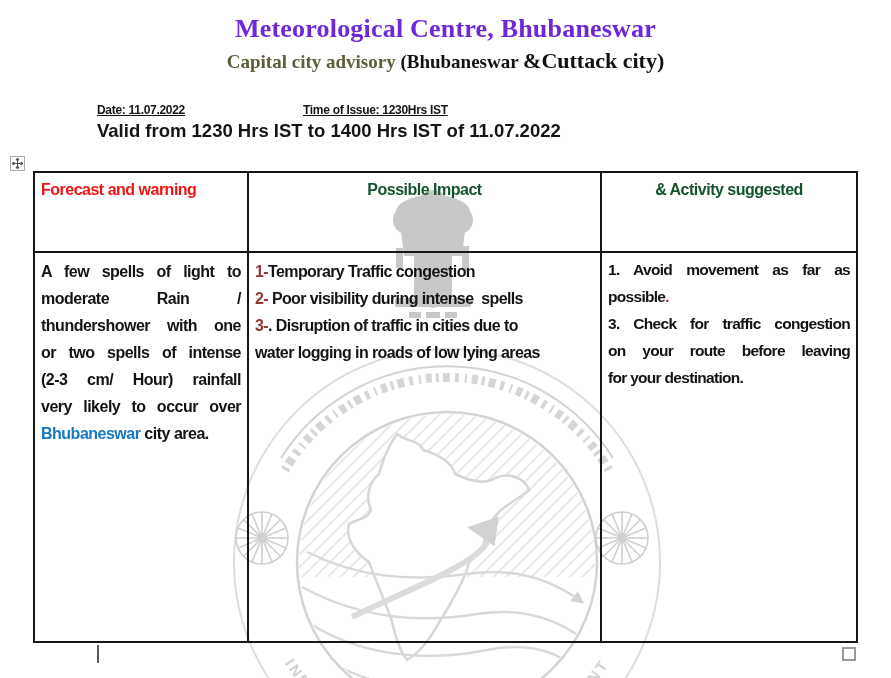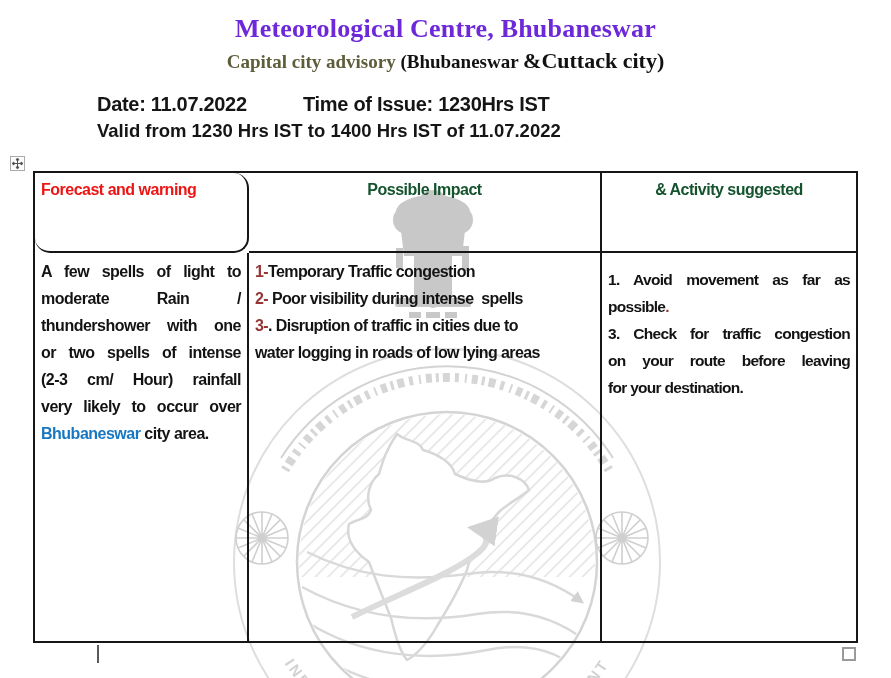--- a/index.html
+++ b/index.html
@@ -9,34 +9,34 @@
 
   
   .doc-header{left:0;top:14px;width:891px;text-align:center;}
   .doc-title{font-family:"Liberation Serif",serif;font-weight:bold;font-size:26px;
              color:#6d28d9;letter-spacing:0.2px;}
   .doc-subtitle{font-family:"Liberation Serif",serif;font-weight:bold;font-size:19px;
                 color:#111;margin-top:4px;text-align:center;}
   .sub-olive{color:#5E5D3A;}
   .sub-big{font-size:22px;}
 
-  .date-line{top:93px;font-weight:bold;font-size:20px;color:#151515;letter-spacing:-0.3px;}
+  .date-line{top:103px;font-weight:bold;font-size:12px;color:#151515;letter-spacing:-0.3px;text-decoration:underline;}
   .date-a{left:97px;}
   .date-b{left:303px;}
   .valid-line{left:97px;top:120px;font-weight:bold;font-size:18.5px;color:#151515;text-align:center;}
 
   
   .adv-table{left:33px;top:171px;width:825px;height:472px;border:2px solid #161616;
              display:grid;grid-template-columns:214px 353px 1fr;grid-template-rows:80px 1fr;
              box-sizing:border-box;background:transparent;z-index:2;}
   .cell{box-sizing:border-box;padding:3px 6px;font-weight:bold;font-size:16px;
         color:#131313;letter-spacing:-0.5px;line-height:27px;background:transparent;}
   .b-r{border-right:2px solid #161616;}
   .b-b{border-bottom:2px solid #161616;}
-  .hdr-red{color:#EE1414;text-align:left;border-radius:15px;}
+  .hdr-red{color:#EE1414;text-align:left;}
   .hdr-blue{color:#14532d;text-align:center;}
   .jline{text-align:justify;text-align-last:justify;white-space:normal;}
   .pline{text-align:left;white-space:pre;}
   .blue-t{color:#1877C2;}
   .maroon-t{color:#943634;}
   .impact-cell .pline{letter-spacing:-0.6px;}
   .activity-cell{letter-spacing:-0.7px;font-size:15.5px;}
 
   
   .move-handle{left:10px;top:156px;width:13px;height:13px;border:1px solid #ababab;
@@ -174,20 +174,20 @@
     <div><span class="blue-t">Bhubaneswar</span><span> city area.</span></div>
   </div>
 
   <div class="cell b-r impact-cell" style="padding-top:5px;">
     <div class="pline"><span class="maroon-t">1-</span><span>Temporary Traffic congestion</span></div>
     <div class="pline"><span class="maroon-t">2-</span><span> Poor visibility during intense  spells</span></div>
     <div class="pline"><span class="maroon-t">3-</span><span>. Disruption of traffic in cities due to</span></div>
     <div class="pline"><span class="maroon-t"></span><span>water logging in roads of low lying areas</span></div>
   </div>
 
-  <div class="cell activity-cell" style="padding-top:13px;">
+  <div class="cell activity-cell" style="padding-top:3px;">
     <div class="jline">1. Avoid movement as far as</div>
     <div><span>possible</span><span class="maroon-t">.</span></div>
     <div class="jline">3. Check for traffic congestion</div>
     <div class="jline">on your route before leaving</div>
     <div>for your destination.</div>
   </div>
 </div>
 
 </body></html>

